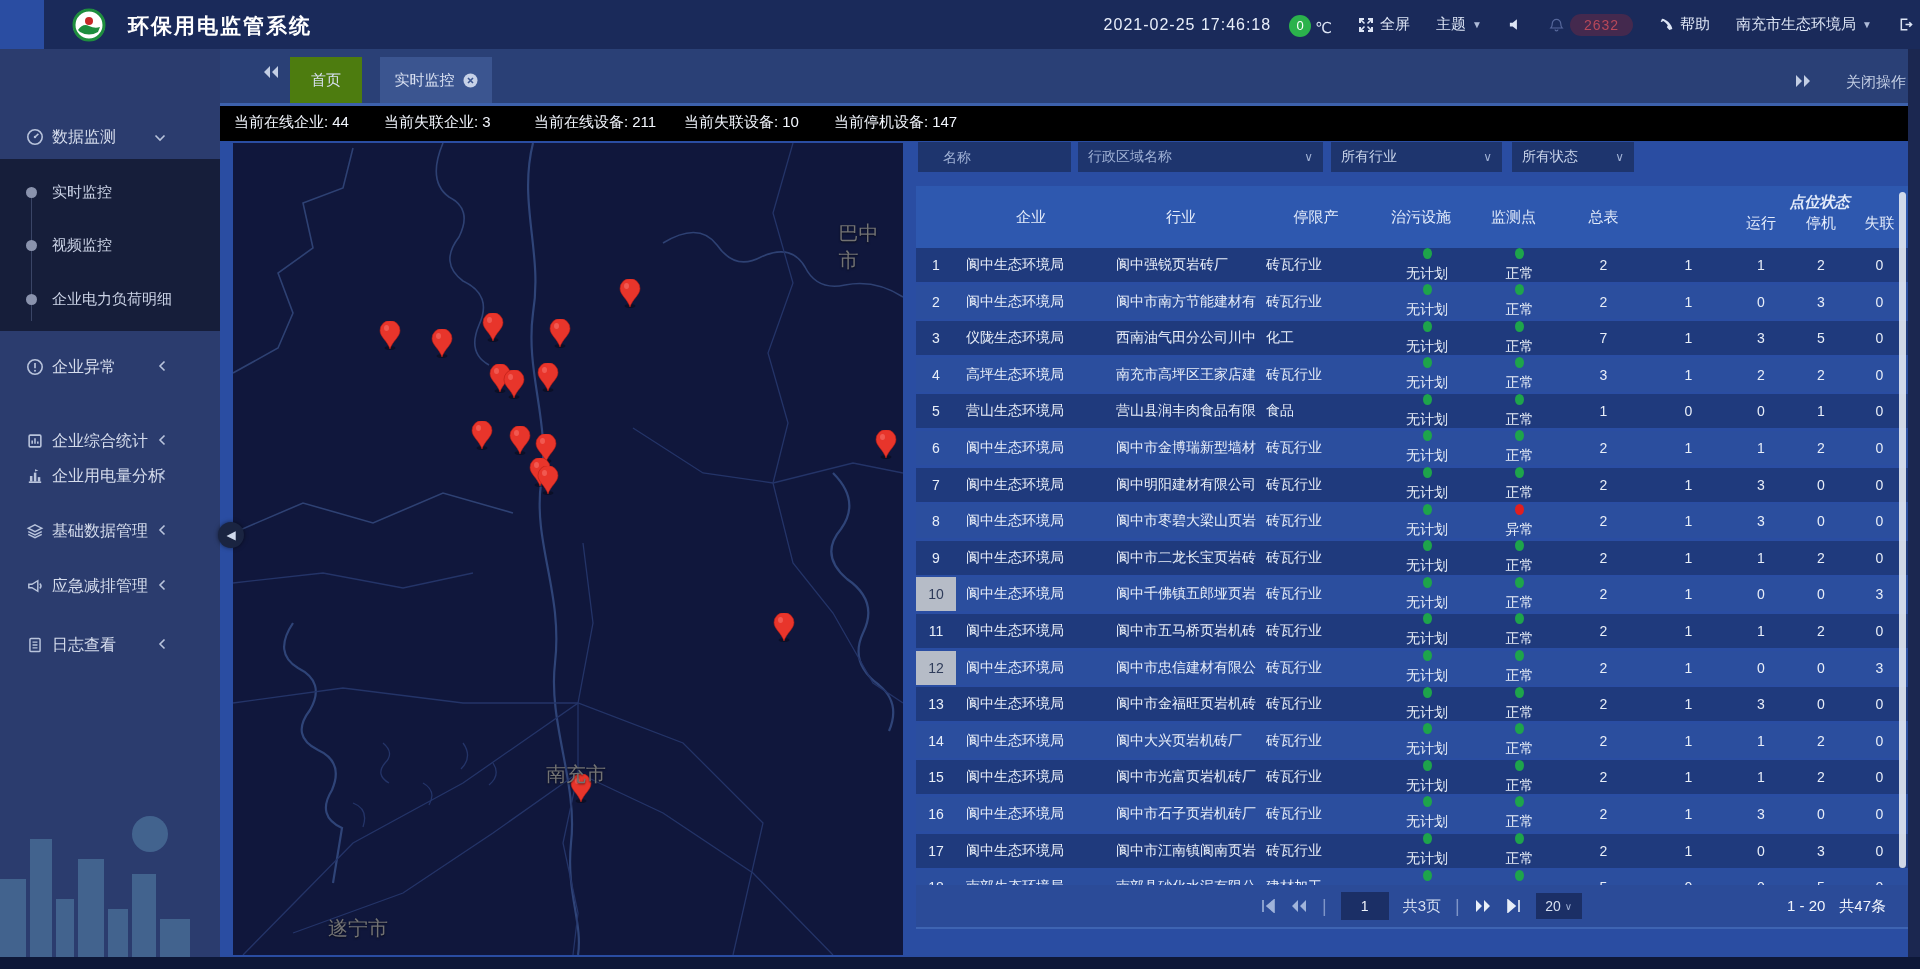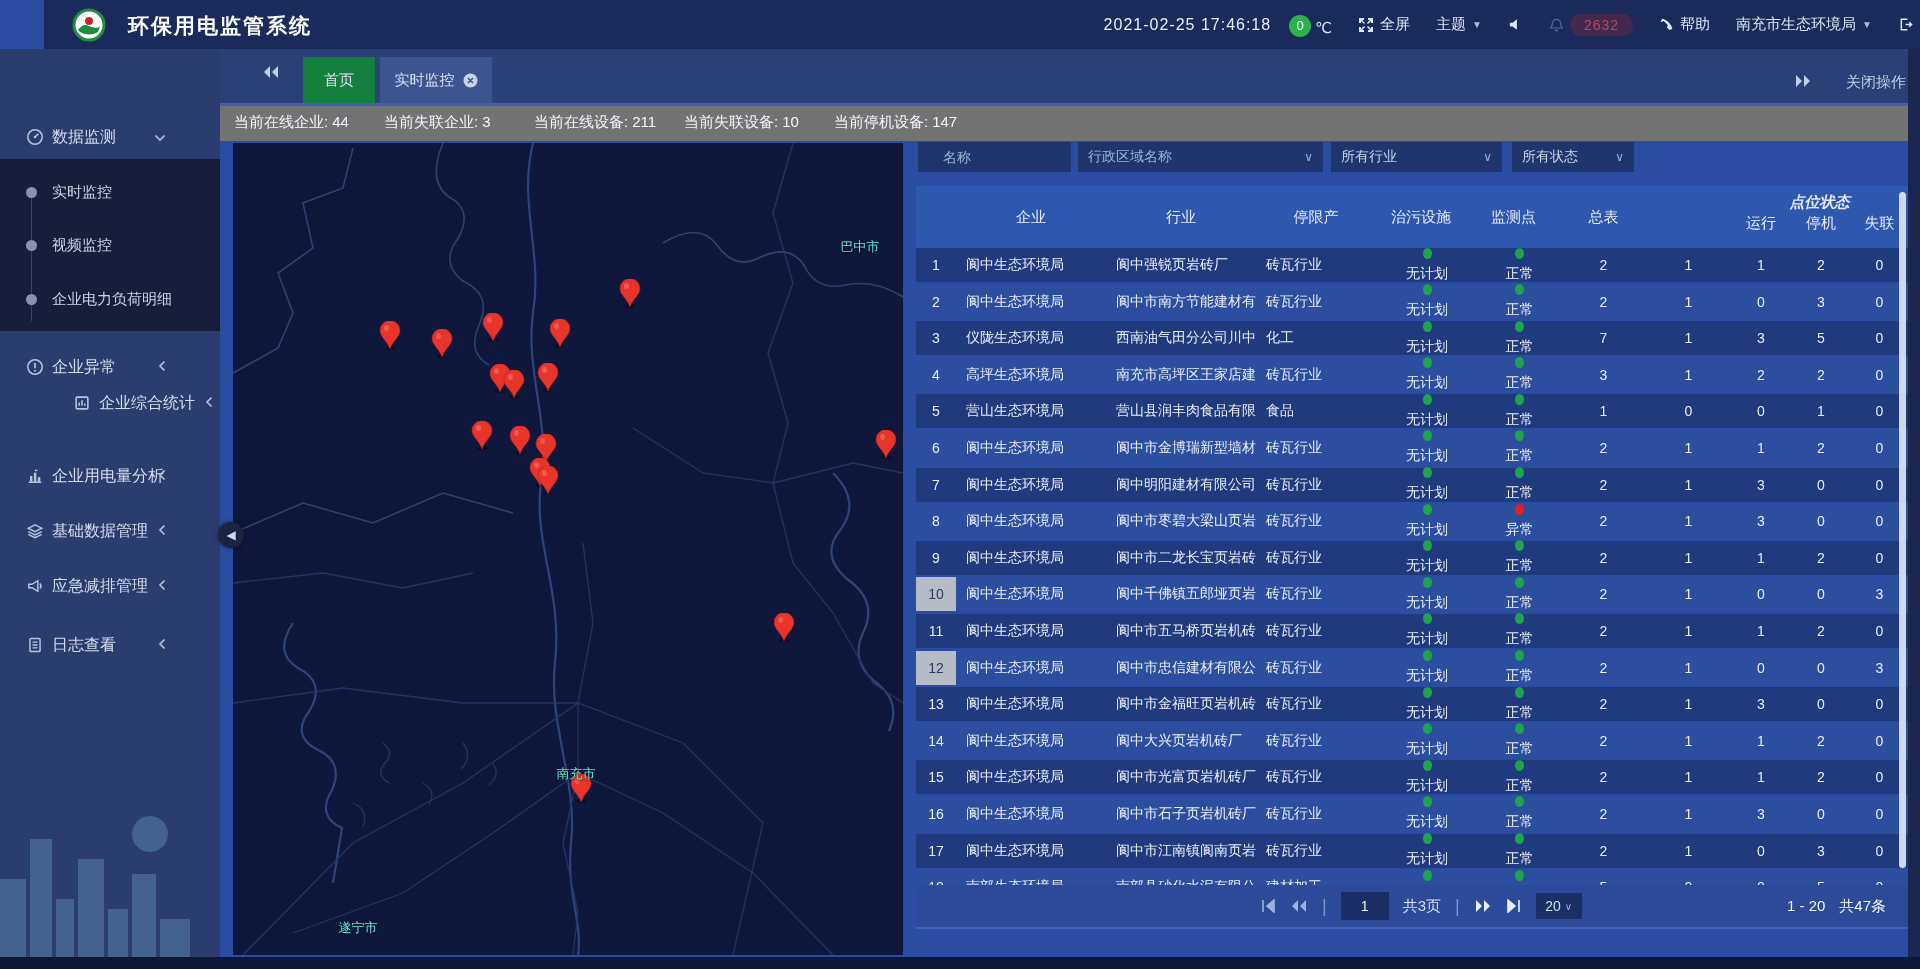--- a/index.html
+++ b/index.html
@@ -28,31 +28,31 @@
   .submenu{position:absolute;left:0;top:110px;width:220px;height:172px;background:#161E3A;}
   .subline{position:absolute;left:31px;top:28px;bottom:10px;width:1px;background:#3A4566;}
   .sub-item{position:absolute;left:0;width:220px;height:36px;display:flex;align-items:center;cursor:pointer;}
   .sub-item .dot{position:absolute;left:26px;width:11px;height:11px;border-radius:50%;background:#8A93AD;}
   .sub-item .sub-label{position:absolute;left:52px;font-size:15px;color:#CBD3E6;}
   .skyline{position:absolute;left:0;bottom:0;width:220px;height:210px;opacity:.28;}
   
   .tabbar{position:absolute;left:220px;top:49px;width:1700px;height:54px;background:#2A4076;border-bottom:3px solid #3D61AC;z-index:10;}
   .tab-collapse{position:absolute;left:42px;top:16px;cursor:pointer;}
   .tab{position:absolute;top:8px;height:46px;display:flex;align-items:center;justify-content:center;gap:8px;font-size:15px;color:#D9E1F2;cursor:pointer;}
-  .tab.home{left:83px;width:72px;background:#15803d;}
+  .tab.home{left:70px;width:72px;background:#4d7c0f;}
   .tab.active{left:160px;width:112px;background:#3B5590;}
   .tab-right{position:absolute;right:14px;top:0;height:66px;display:flex;align-items:center;gap:34px;color:#C3CEE4;font-size:15px;}
   
-  .statsbar{position:absolute;left:220px;top:103px;width:1700px;height:38px;background:#737373;display:flex;align-items:center;z-index:5;}
+  .statsbar{position:absolute;left:220px;top:103px;width:1700px;height:38px;background:#000000;display:flex;align-items:center;z-index:5;}
   .stat{margin-left:14px;width:136px;font-size:15px;color:#F2F6FD;white-space:nowrap;}
   .stat .sv{margin-left:4px;}
   
   .map{position:absolute;left:233px;top:143px;width:670px;height:812px;background:#10173C;overflow:hidden;}
   .map svg.net{position:absolute;left:0;top:0;}
-  .city-label{position:absolute;font-size:13px;color:#5eead4;text-shadow:0 1px 2px rgba(0,0,0,.6);transform:translate(-50%,-50%);}
+  .city-label{position:absolute;font-size:20px;color:#737373;text-shadow:0 1px 2px rgba(0,0,0,.6);transform:translate(-50%,-50%);}
   .pin{position:absolute;transform:translate(-50%,-100%);}
   .map-toggle{position:absolute;left:218px;top:522px;width:26px;height:26px;border-radius:50%;background:#1A2441;display:flex;align-items:center;justify-content:center;z-index:25;cursor:pointer;color:#CFD9EC;font-size:12px;box-shadow:0 0 4px rgba(0,0,0,.5);}
   
   .filters{position:absolute;left:916px;top:142px;height:30px;z-index:6;}
   .f-field{position:absolute;top:0;height:30px;background:#1E356E;display:flex;align-items:center;font-size:14px;color:#C9D4EA;padding:0 10px;box-sizing:border-box;cursor:pointer;}
   .f-field .fchev{margin-left:auto;color:#9FB0D4;font-size:12px;}
   .f-input{position:absolute;top:0;height:30px;background:#1E356E;border:none;outline:none;color:#C9D4EA;font-size:14px;padding:0 25px;box-sizing:border-box;font-family:inherit;}
   .f-input::placeholder{color:#9FB0D4;}
   
   .tbl-header{position:absolute;left:916px;top:186px;width:992px;height:62px;background:#2E58AF;display:grid;
@@ -184,21 +184,21 @@
           <span class="mi-icon"><svg width="18" height="18" viewBox="0 0 16 16">
               <circle cx="8" cy="8" r="6.4" fill="none" stroke="#B9C4DC" stroke-width="1.4"></circle>
               <path d="M8 4.4 V9" stroke="#B9C4DC" stroke-width="1.5"></path>
               <circle cx="8" cy="11.3" r=".9" fill="#B9C4DC"></circle>
             </svg></span>
           <span class="mi-label">企业异常</span>
           <span class="mi-chev"><svg width="8" height="12" viewBox="0 0 8 12">
               <path d="M6.5 1.5 L2 6 L6.5 10.5" fill="none" stroke="#B9C4DC" stroke-width="1.6"></path>
             </svg></span>
         </div>
-        <div class="menu-item" style="top: 327px; margin-left: 47px;">
+        <div class="menu-item" style="top: 365px;">
           <span class="mi-icon"><svg width="18" height="18" viewBox="0 0 16 16">
               <rect x="2.8" y="2.8" width="10.4" height="10.4" rx="1" fill="none" stroke="#B9C4DC" stroke-width="1.4"></rect>
               <path d="M5.5 10.5 V7.5 M8 10.5 V5.5 M10.5 10.5 V8.5" stroke="#B9C4DC" stroke-width="1.4"></path>
             </svg></span>
           <span class="mi-label">企业综合统计</span>
           <span class="mi-chev"><svg width="8" height="12" viewBox="0 0 8 12">
               <path d="M6.5 1.5 L2 6 L6.5 10.5" fill="none" stroke="#B9C4DC" stroke-width="1.6"></path>
             </svg></span>
         </div>
         <div class="menu-item" style="top: 400px;">

